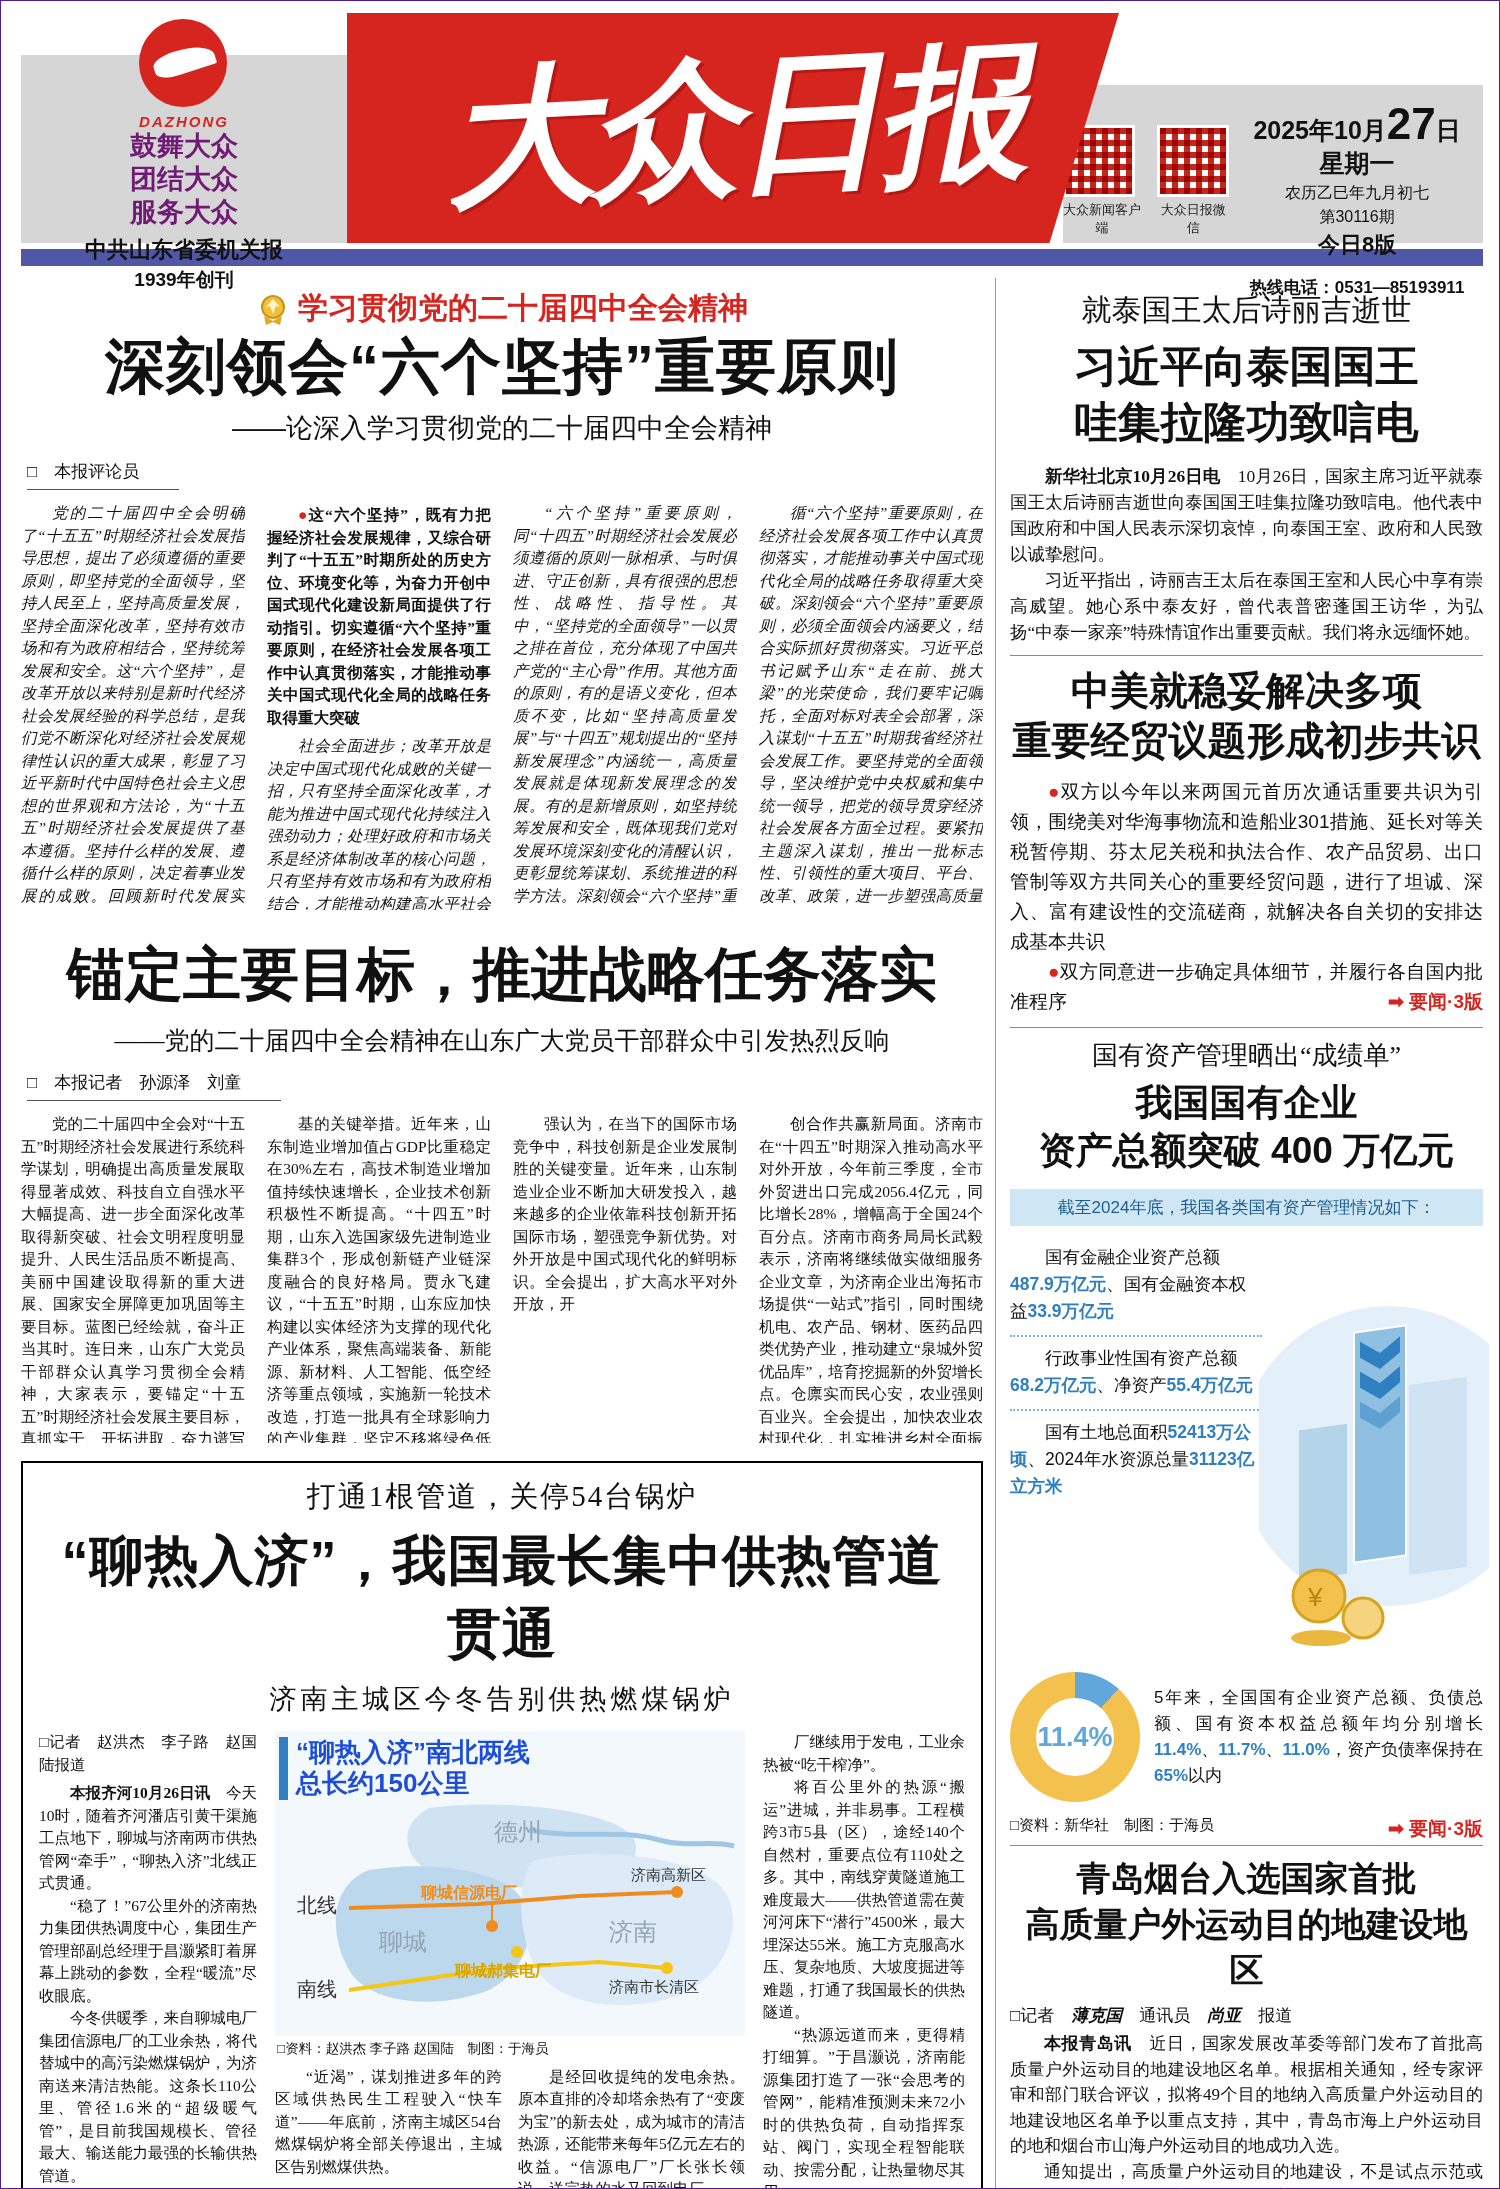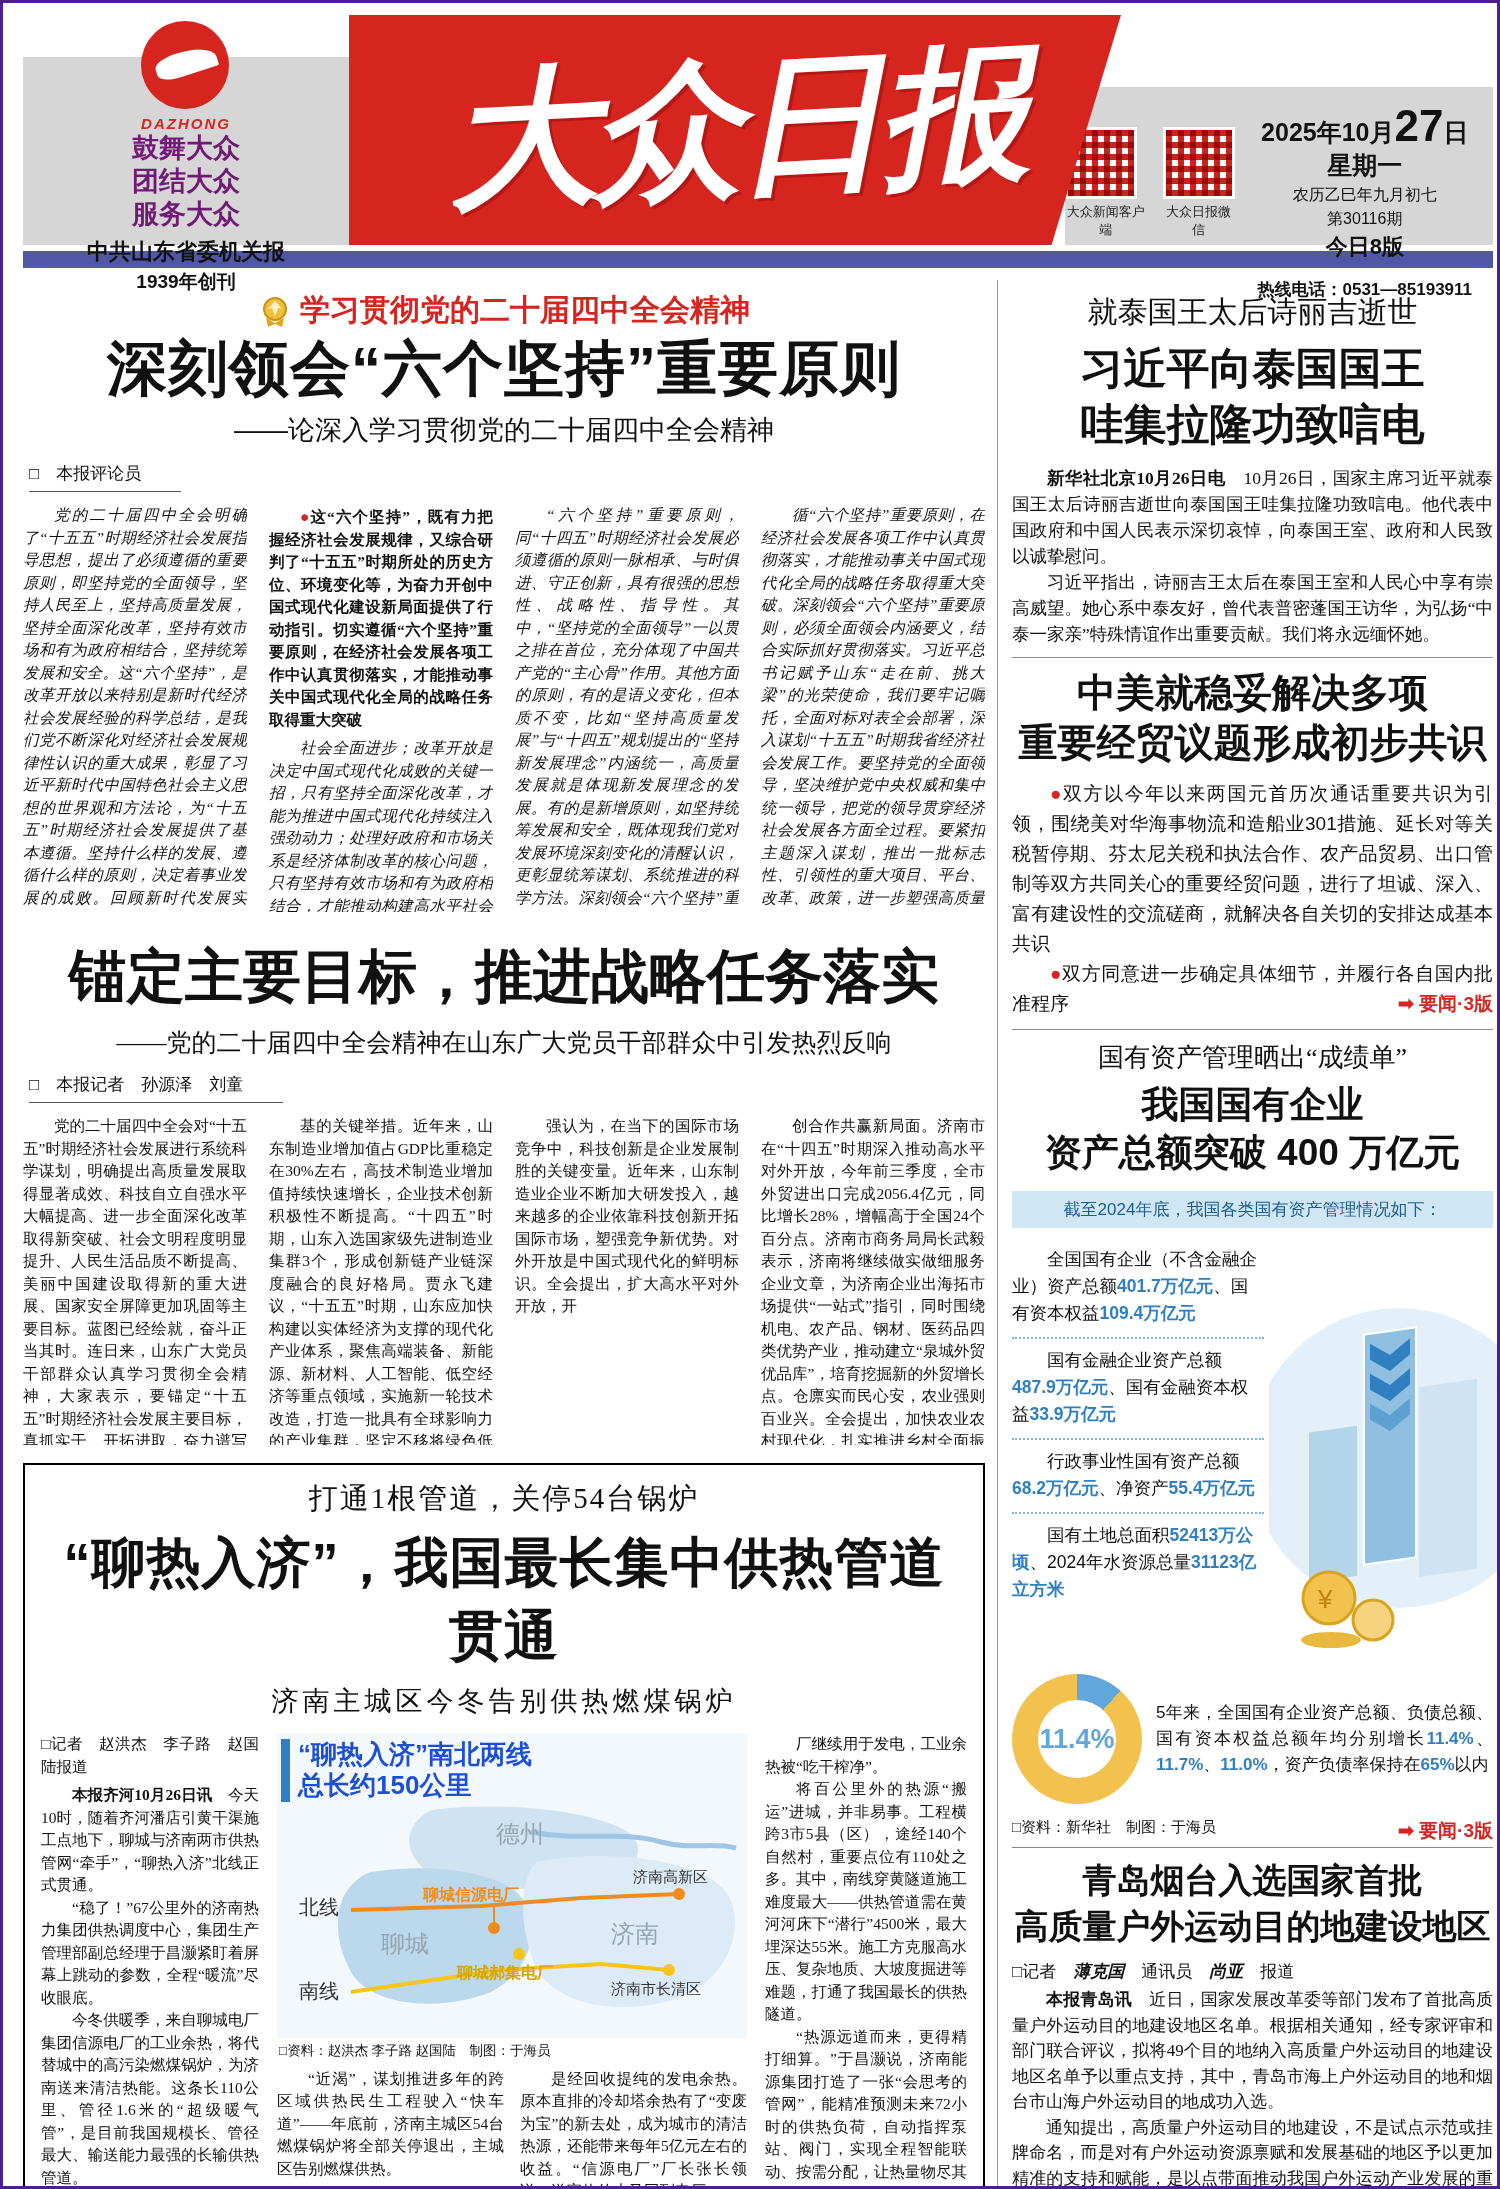--- a/index.html
+++ b/index.html
@@ -1,18 +1,18 @@
 <!DOCTYPE html>
 <html><head>
 <meta charset="utf-8">
 <style>
   * { margin:0; padding:0; box-sizing:border-box; }
   html,body { width:1500px; }
   body { background:#e9e9e9; font-family:"Liberation Serif","DejaVu Serif",serif; color:#111; }
-  .page { width:1500px; height:2189px; background:#fff; position:relative; padding:12px 4px 0 20px; overflow:hidden; border:3px solid #4c1d95; }
+  .page { width:1500px; height:2189px; background:#fff; position:relative; padding:12px 16px 0 20px; overflow:hidden; border:1px solid #4c1d95; }
 
   
   .masthead { position:relative; height:234px; }
   .redline { position:absolute; left:0; right:0; top:106px; height:3px; background:#d6251f; }
   .mh-left { position:absolute; left:0; top:42px; width:326px; bottom:4px; background:#d6d6d6; text-align:center; }
   .logo-circle { position:absolute; left:118px; top:-36px; width:88px; height:88px; border-radius:50%; background:#d6251f; }
   .logo-swoosh { position:absolute; left:14px; top:30px; width:62px; height:24px; background:#fff; border-radius:60% 100% 10% 60%; transform:rotate(-18deg); }
   .logo-brand { margin-top:58px; color:#d6251f; font-family:"Liberation Sans",sans-serif; font-weight:bold; font-style:italic; font-size:15px; letter-spacing:2px; }
   .slogan { color:#701a75; font-family:"Liberation Sans",sans-serif; font-weight:bold; font-size:27px; line-height:33px; }
   .org-line { font-family:"Liberation Sans",sans-serif; font-weight:bold; font-size:22px; margin-top:6px; }
@@ -330,21 +330,20 @@
               <path d="M101 90 l20 14 l20 -14 l0 16 l-20 14 l-20 -14 Z" fill="#2f7fc1"></path>
               <path d="M101 120 l20 14 l20 -14 l0 16 l-20 14 l-20 -14 Z" fill="#2f7fc1"></path>
               <path d="M101 150 l20 14 l20 -14 l0 16 l-20 14 l-20 -14 Z" fill="#5ea0cf"></path>
             </g>
             <circle cx="60" cy="330" r="26" fill="#f2c14e" stroke="#d8a41f" stroke-width="3"></circle>
             <text x="49" y="340" font-size="26" fill="#b9830c">¥</text>
             <circle cx="104" cy="352" r="20" fill="#f6d37e" stroke="#d8a41f" stroke-width="3"></circle>
             <ellipse cx="62" cy="372" rx="30" ry="8" fill="#e8b93e"></ellipse>
           </svg>
           <div class="gz-items">
-            <p class="stat"><span>全国国有企业（不含金融企业）资产总额</span><b class="bl">401.7万亿元</b><span>、国有资本权益</span><b class="bl">109.4万亿元</b></p>
             <p class="stat"><span>国有金融企业资产总额</span><b class="bl">487.9万亿元</b><span>、国有金融资本权益</span><b class="bl">33.9万亿元</b></p>
             <p class="stat"><span>行政事业性国有资产总额</span><b class="bl">68.2万亿元</b><span>、净资产</span><b class="bl">55.4万亿元</b></p>
             <p class="stat"><span>国有土地总面积</span><b class="bl">52413万公顷</b><span>、2024年水资源总量</span><b class="bl">31123亿立方米</b></p>
           </div>
         </div>
         <div class="donut-row">
           <div class="donut">
               <span class="pct">11.4%</span>
             </div>
           <div class="donut-text">

